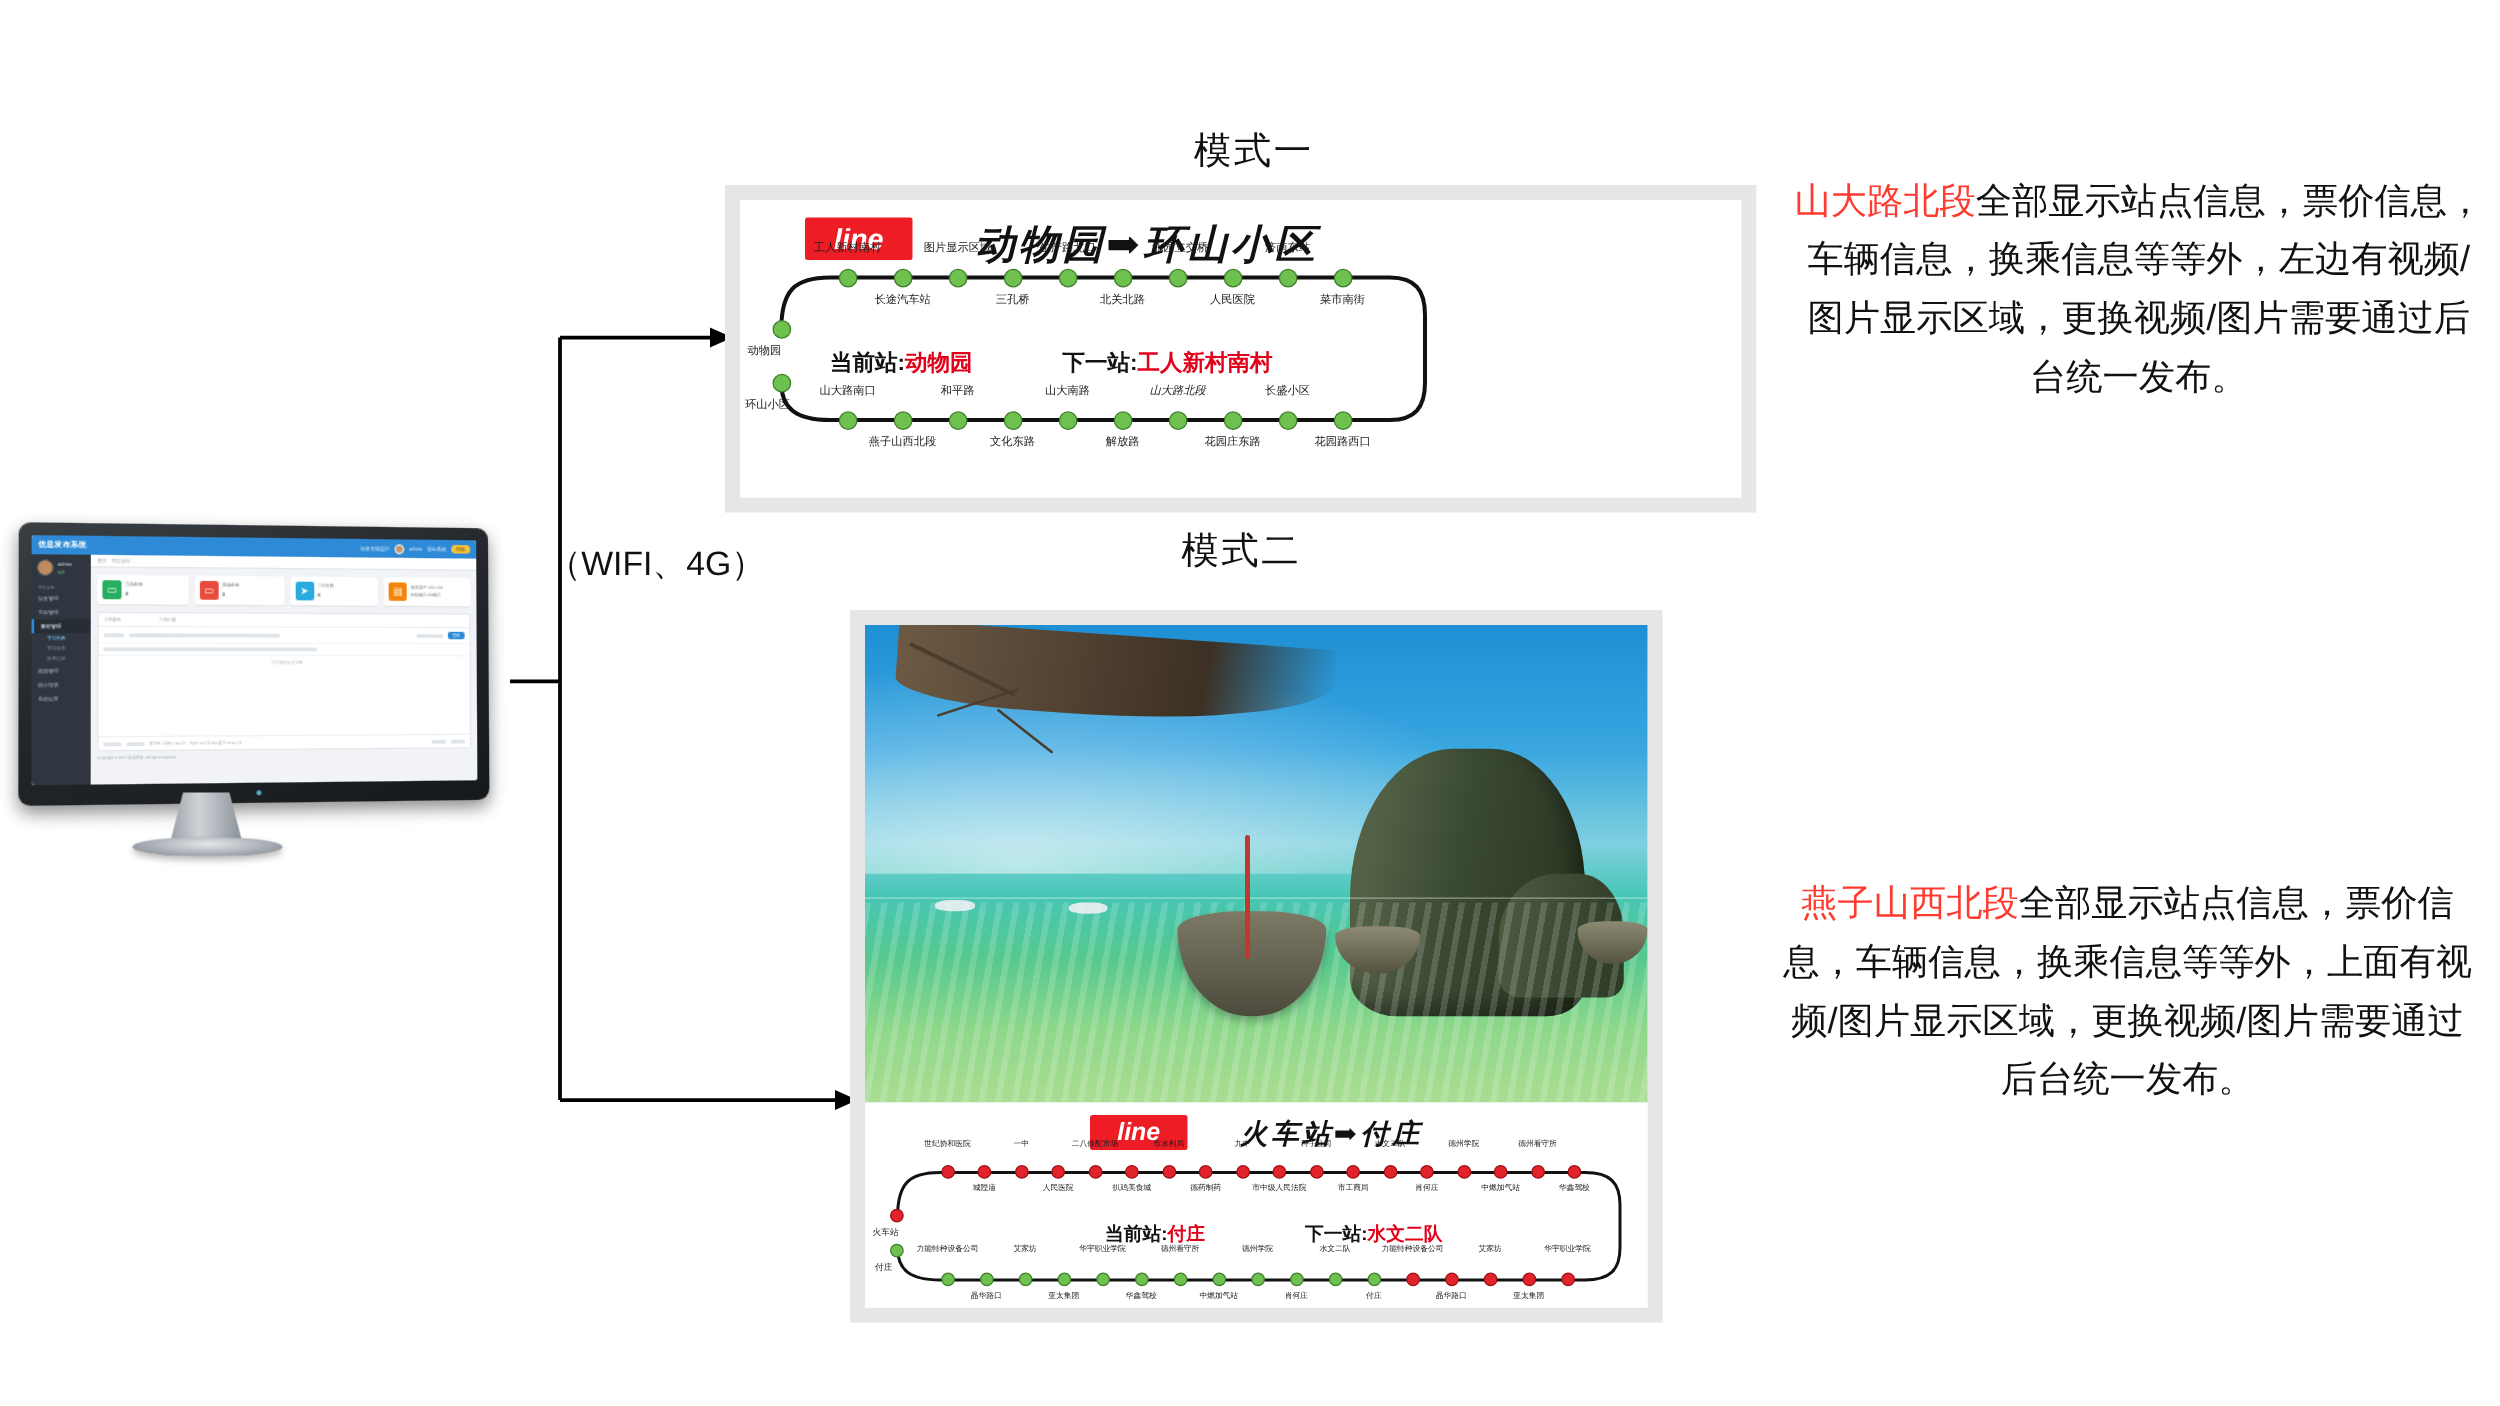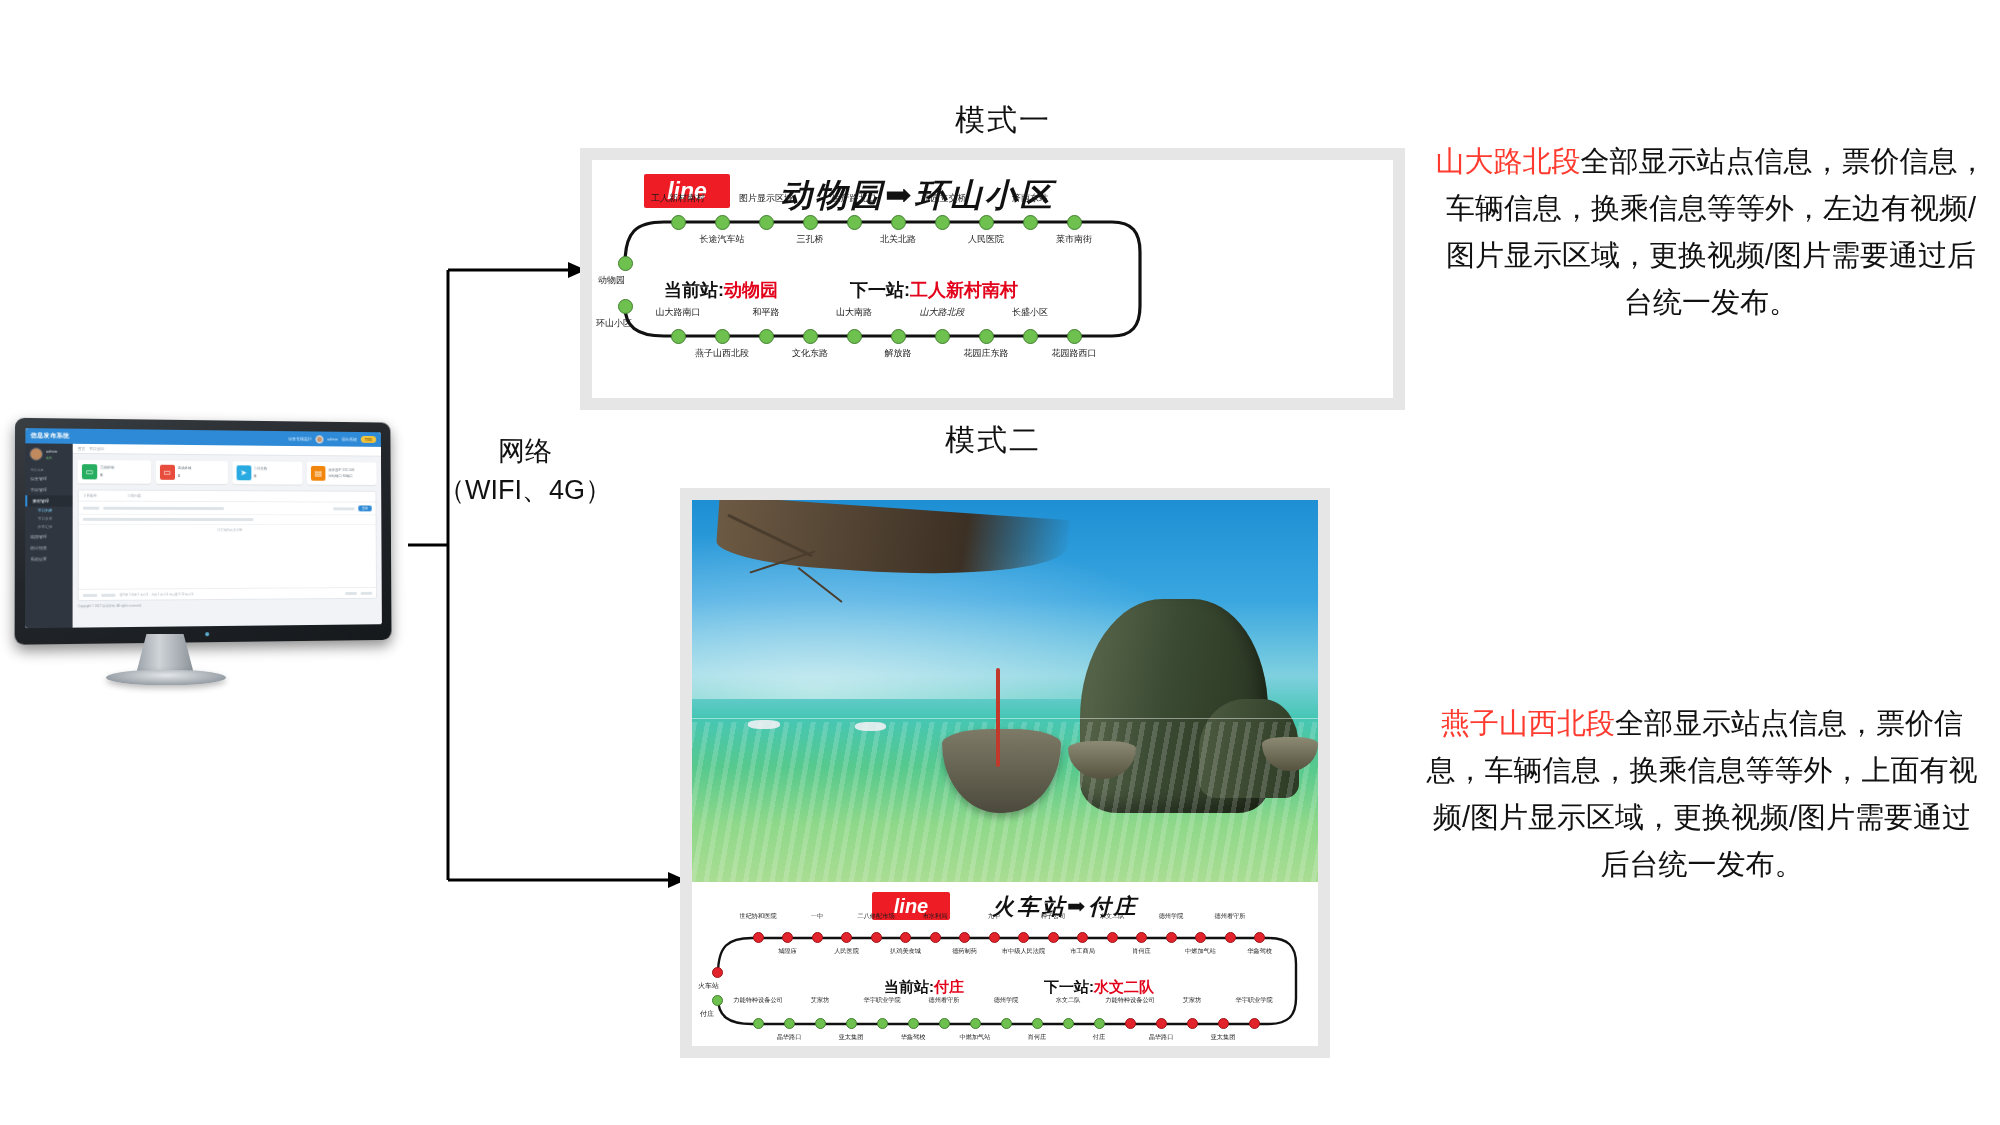--- a/index.html
+++ b/index.html
@@ -326,21 +326,20 @@
     </div>
     <div class="mon-chin">
       <span class="mon-led"></span>
     </div>
   </div>
   <div class="mon-neck"></div>
   <div class="mon-base"></div>
 </div>
 
 <div class="abs net-label" style="left:400px;top:432px;width:250px;">
-  <div>网络</div>
   <div>（WIFI、4G）</div>
 </div>
 
 <div class="abs mode-title" style="left:955px;top:100px;">模式一</div>
 
 <div id="mode1-frame" class="abs screen-frame">
   <div id="mode1-inner">
 
 
     <div class="route-pane">

